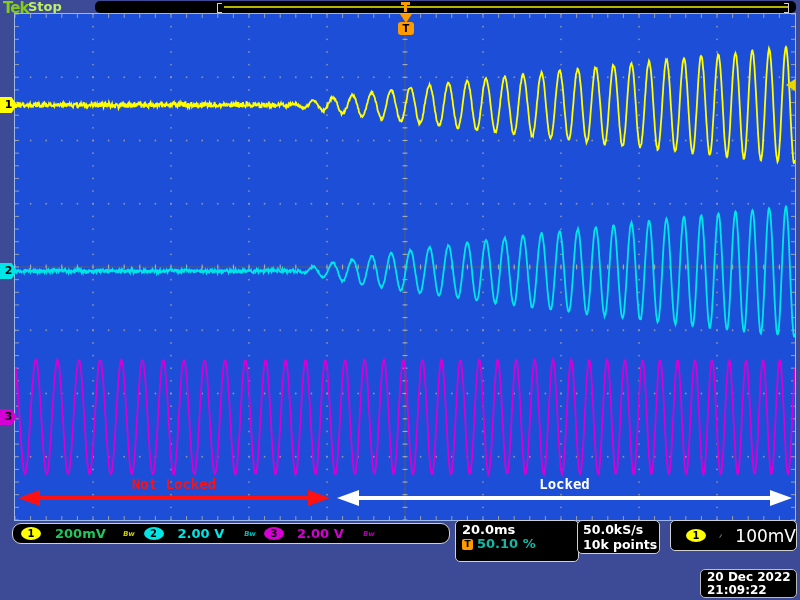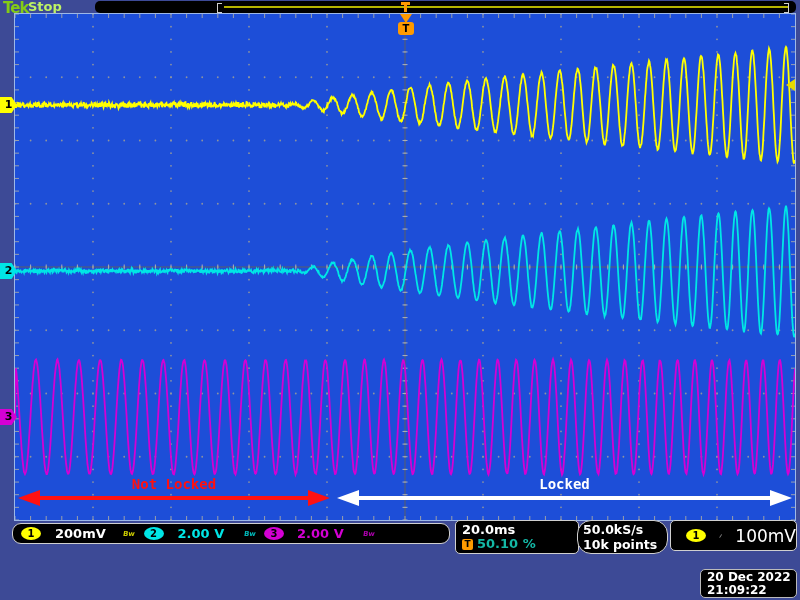--- a/index.html
+++ b/index.html
@@ -29,26 +29,26 @@
              clip-path:polygon(0 0,68% 0,100% 50%,68% 100%,0 100%);}
   
   #trig-level-arrow{left:786px;top:79px;width:0;height:0;border-top:6px solid transparent;border-bottom:6px solid transparent;border-right:9px solid #e8d800;}
   
   .readout{background:#000;border:1px solid #d0d0d0;color:#fff;}
   #ch-bar{left:12px;top:523px;width:436px;height:19px;border-radius:9px;display:flex;align-items:center;}
   .ch-oval{width:20px;height:13px;border-radius:50%;color:#000;font-size:10px;font-weight:bold;
            text-align:center;line-height:13px;flex:none;}
   .ch-scale{font-size:13px;font-weight:bold;}
   .bw{font-size:7px;font-weight:bold;transform:skewX(-8deg);}
-  #time-box{left:455px;top:520px;width:116px;height:31px;border-radius:5px;padding:1px 0 0 6px;box-sizing:content-box;}
+  #time-box{left:455px;top:520px;width:116px;height:31px;border-radius:5px;padding:1px 0 8px 6px;box-sizing:content-box;}
   #time-box .l1{font-size:13px;font-weight:bold;line-height:15px;}
   #time-box .l2{display:flex;align-items:center;gap:4px;line-height:14px;}
   #trigT-icon{width:11px;height:11px;background:#ff9a00;border-radius:2px;color:#000;font-size:9px;font-weight:bold;text-align:center;line-height:11px;}
   #trig-pos{color:#14b8a6;font-size:13px;font-weight:bold;}
-  #rate-box{left:577px;top:520px;width:76px;height:31px;border-radius:14px;padding:1px 8px 0 5px;}
+  #rate-box{left:577px;top:520px;width:76px;height:31px;border-radius:5px;padding:1px 0 0 5px;}
   #rate-box div{font-size:12.5px;font-weight:bold;line-height:15px;}
   #trig-box{left:670px;top:520px;width:127px;height:31px;border-radius:5px;display:flex;align-items:center;gap:13px;padding-left:15px;box-sizing:border-box;}
   #trig-box .lvl{font-size:17px;font-weight:normal;}
   #date-box{left:700px;top:569px;width:97px;height:29px;border-radius:5px;border-color:#bbb;padding:1px 0 0 6px;box-sizing:border-box;}
   #date-box div{font-size:12px;font-weight:bold;line-height:13px;}
 </style>
 </head>
 <body>
 
 <div class="abs" id="tek-logo">Tek</div>
@@ -1084,21 +1084,21 @@
 <div class="abs" id="trig-badge">T</div>
 
 <div class="abs ch-marker" style="top:97px;background:#ffff00;">1</div>
 <div class="abs ch-marker" style="top:263px;background:#00e6e6;">2</div>
 <div class="abs ch-marker" style="top:409px;background:#d400d4;">3</div>
 
 <div class="abs" id="trig-level-arrow"></div>
 
 <div class="abs readout" id="ch-bar">
   <span class="ch-oval" style="margin-left:8px;background:#ffff00;">1</span>
-  <span class="ch-scale" style="margin-left:14px;color:#ffffff;">200mV</span>
+  <span class="ch-scale" style="margin-left:14px;color:#22c55e;">200mV</span>
   <span class="bw" style="margin-left:17px;color:#cccc00;">Bw</span>
   <span class="ch-oval" style="margin-left:9px;background:#00e6e6;">2</span>
   <span class="ch-scale" style="margin-left:14px;color:#00e6e6;">2.00 V</span>
   <span class="bw" style="margin-left:20px;color:#00b8b8;">Bw</span>
   <span class="ch-oval" style="margin-left:8px;background:#d400d4;">3</span>
   <span class="ch-scale" style="margin-left:13px;color:#d400d4;">2.00 V</span>
   <span class="bw" style="margin-left:19px;color:#aa00aa;">Bw</span>
 </div>
 
 <div class="abs readout" id="time-box">

